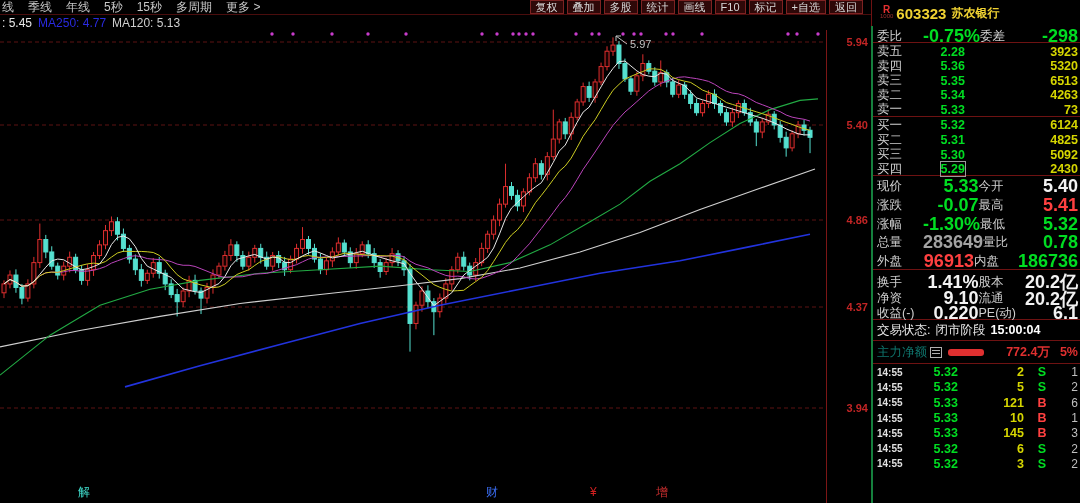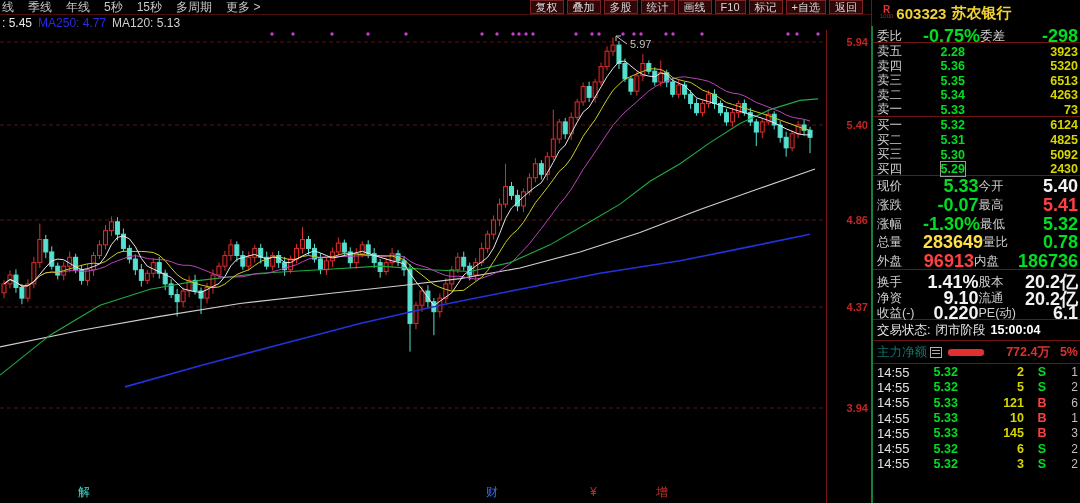--- a/index.html
+++ b/index.html
@@ -15,21 +15,21 @@
     line-height:11px;padding:0 5px;height:12px;display:flex;align-items:center;white-space:nowrap;}
   .ma-row{height:15px;display:flex;gap:6px;align-items:center;padding-left:2px;}
   .ma-row span{font-size:12px;white-space:nowrap;}
   
   .stock-header{position:absolute;left:871px;top:0;width:209px;height:26px;display:flex;
     align-items:center;border-bottom:1px solid #6e1212;border-left:1px solid #6e1212;}
   .rbadge{display:flex;flex-direction:column;align-items:center;margin:0 3px 0 8px;line-height:6px;}
   .rbadge .r{color:#e43030;font-size:10px;font-weight:bold;}
   .rbadge .k{color:#9a3030;font-size:6px;}
   .stock-header .code{color:#f0d232;font-size:15px;font-weight:bold;margin-right:5px;}
-  .stock-header .name{color:#f0d232;font-size:15px;font-weight:bold;}
+  .stock-header .name{color:#f0d232;font-size:12px;font-weight:bold;}
   
   #chart{position:absolute;left:0;top:30px;}
   .axis{position:absolute;left:826px;top:30px;width:45px;height:473px;border-left:1px solid #7c1616;}
   .axis div{position:absolute;right:4px;color:#c22525;font-size:11px;font-weight:bold;}
   
   .panel{position:absolute;left:871px;top:26px;width:209px;height:477px;border-left:2px solid #15803d;
     display:flex;flex-direction:column;background:#000;}
   .prow{display:grid;grid-template-columns:46px 1fr 44px 1fr;align-items:center;padding:0 4px 0 4px;}
   .prow .lb{color:#cfcfcf;font-size:12.5px;white-space:nowrap;}
   .prow .vl{font-size:18px;font-weight:bold;text-align:right;white-space:nowrap;}
@@ -38,35 +38,35 @@
   .obrow .lb{color:#cfcfcf;font-size:12.5px;}
   .obrow .pr{font-size:12.5px;font-weight:bold;text-align:center;color:#00dd22;}
   .obrow .pr.boxed{border:1px solid #9a9a9a;padding:0 0;justify-self:center;}
   .obrow .qt{font-size:12.5px;font-weight:bold;text-align:right;color:#d6d600;}
   #asks{border-bottom:1px solid #6e1212;}
   #bids{border-bottom:1px solid #6e1212;}
   .stats1 .prow{height:18.6px;}
   .stats2 .prow{height:16.4px;}
   .stats1{border-bottom:1px solid #6e1212;}
   .stats2{border-bottom:1px solid #6e1212;}
-  .g{color:#00dd22;} .r{color:#ff4040;} .w{color:#f2f2f2;} .y{color:#fde047;}
+  .g{color:#00dd22;} .r{color:#ff4040;} .w{color:#f2f2f2;} .y{color:#a3a3a3;}
   .status-row{height:20px;display:flex;align-items:center;gap:5px;padding:0 4px;
     border-bottom:1px solid #6e1212;color:#e8e8e8;font-size:12.5px;white-space:nowrap;}
   .status-row .time{font-weight:bold;color:#ffffff;}
   .flow-row{height:22px;display:flex;align-items:center;padding:0 4px;border-bottom:1px solid #6e1212;}
   .flow-row .lb{color:#0f766e;font-size:12.5px;white-space:nowrap;}
   .flow-icon{width:10px;height:9px;border:1px solid #b0b0b0;margin:0 6px 0 3px;position:relative;}
   .flow-icon::before{content:"";position:absolute;left:1px;right:1px;top:2px;border-top:1px solid #b0b0b0;}
   .flow-icon::after{content:"";position:absolute;left:1px;right:1px;top:5px;border-top:1px solid #b0b0b0;}
   .flow-bar{width:36px;height:7px;background:#e03030;border-radius:3px;}
   .flow-val{margin-left:auto;color:#e03030;font-size:12.5px;font-weight:bold;}
   .flow-pct{margin-left:10px;color:#e03030;font-size:12.5px;font-weight:bold;}
   .ticks{flex:1;overflow:hidden;}
   .tkrow{display:grid;grid-template-columns:40px 1fr 1fr 20px 26px;align-items:center;height:15.3px;padding:0 4px;}
-  .tkrow .tm{color:#e0e0e0;font-size:13px;font-weight:normal;}
+  .tkrow .tm{color:#e0e0e0;font-size:10px;font-weight:bold;}
   .tkrow .pr{color:#00dd22;font-size:12.5px;font-weight:bold;text-align:center;}
   .tkrow .vo{color:#d6d600;font-size:12.5px;font-weight:bold;text-align:right;padding-right:8px;}
   .tkrow .sd{font-size:12.5px;font-weight:bold;text-align:center;}
   .tkrow .ct{color:#bfbfbf;font-size:12px;text-align:right;}
 </style>
 </head>
 <body>
 
 <div class="app">
 

